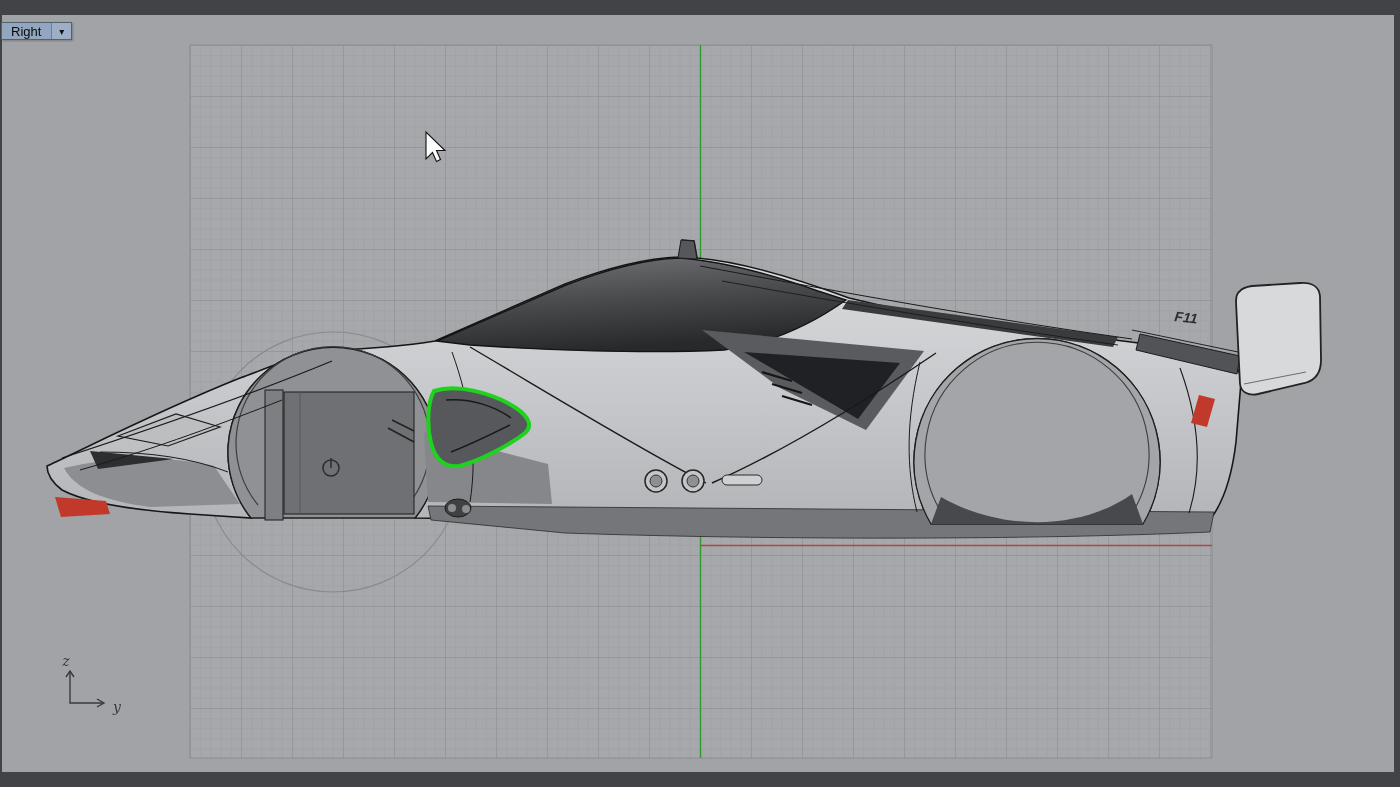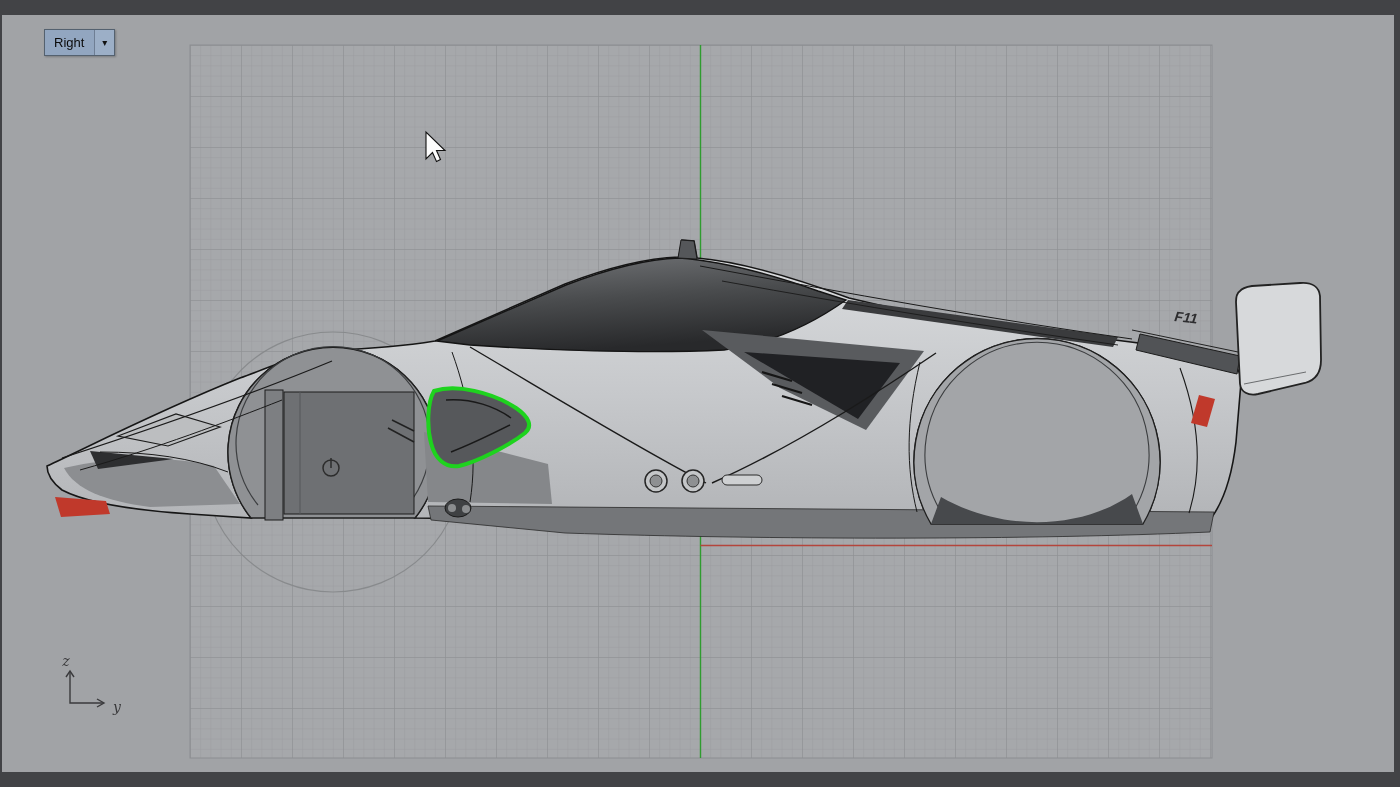--- a/index.html
+++ b/index.html
@@ -1,21 +1,21 @@
 <!DOCTYPE html>
 <html><head>
 <meta charset="utf-8">
 <style>
   html,body{margin:0;padding:0;width:1400px;height:787px;overflow:hidden;
     font-family:"Liberation Sans",sans-serif;user-select:none;}
   .stage{position:relative;width:1400px;height:787px;background:#424346;}
   .stage svg{position:absolute;left:0;top:0;display:block;}
-  .vp-tab{position:absolute;left:1px;top:29px;height:27px;display:flex;align-items:stretch;
+  .vp-tab{position:absolute;left:1px;top:22px;height:18px;display:flex;align-items:stretch;
     background:#92a6c0;border:1px solid #54616f;box-sizing:border-box;z-index:5;
-    box-shadow:1px 1px 2px rgba(0,0,0,.25);margin-left:43px;}
+    box-shadow:1px 1px 2px rgba(0,0,0,.25);}
   .vp-tab-label{display:flex;align-items:center;padding:0 10px 0 9px;font-size:13px;color:#0a0a0a;}
   .vp-tab-sep{width:1px;background:#6e7e94;}
   .vp-tab-arrow{width:19px;display:flex;align-items:center;justify-content:center;
     font-size:10px;color:#111;background:#9cafc7;cursor:default;}
   text{font-family:"Liberation Sans",sans-serif;}
   .axis-label{font-family:"DejaVu Serif",serif;font-style:italic;font-size:14px;fill:#3a3a3c;}
 </style>
 </head>
 <body>
 

